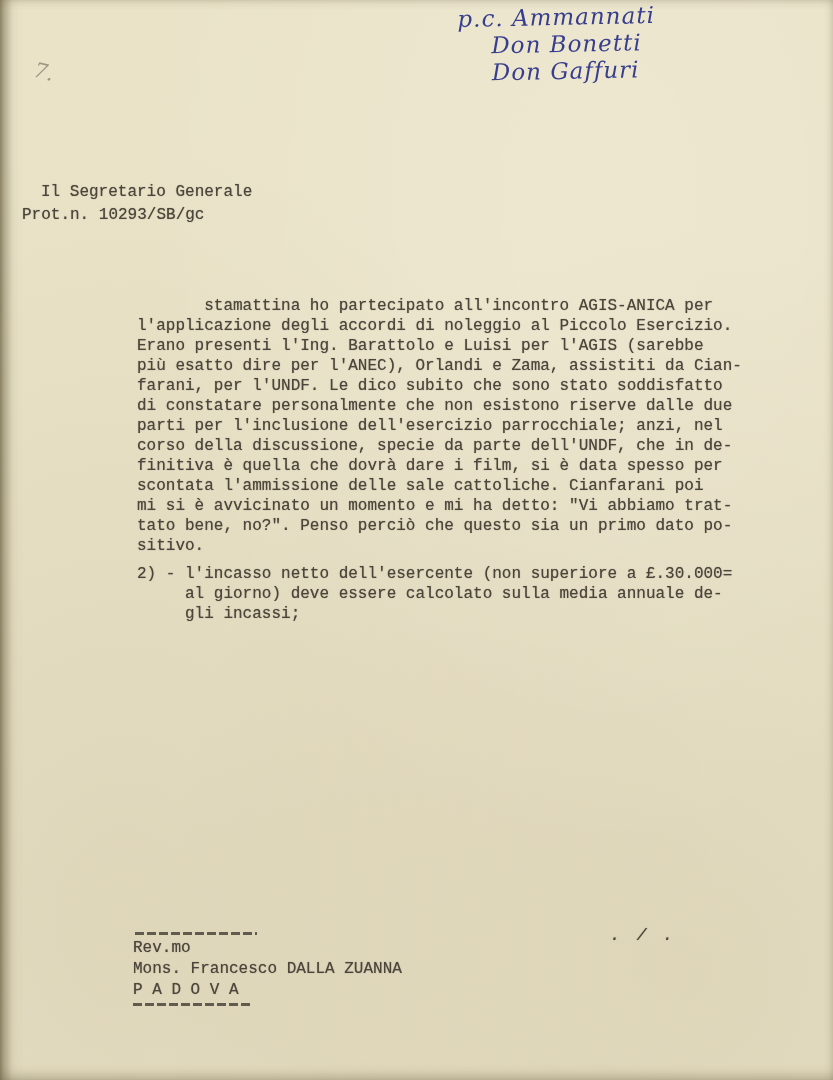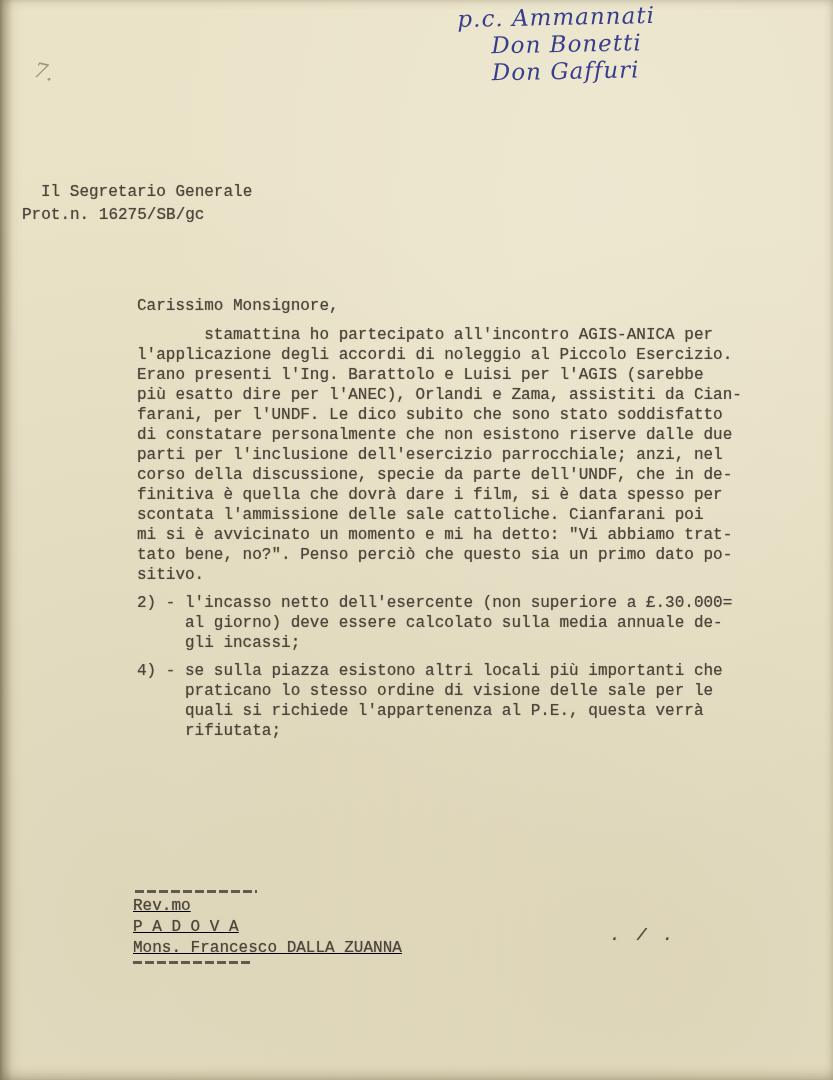--- a/index.html
+++ b/index.html
@@ -48,21 +48,21 @@
     transform:rotate(-1.2deg);
     letter-spacing:1px;
   }
   .sender-title{position:absolute;left:22px;top:182px;margin-left:19px;}
   .protocol{position:absolute;left:22px;top:205px;}
   .date-line{position:absolute;left:459px;top:198px;}
   .body-block{position:absolute;left:137px;top:296px;width:650px;}
   .salutation{margin-bottom:9px;}
   .para{margin-bottom:8px;}
   .list-item{margin-bottom:8px;}
-  .footer-block{position:absolute;left:133px;top:890px;text-decoration:underline;}
+  .footer-block{position:absolute;left:133px;top:932px;}
   .rule{
     height:3px;
     background:repeating-linear-gradient(90deg,
       var(--color-ink,#4b453b) 0 9px, rgba(0,0,0,0) 9px 12px);
     opacity:.85;
   }
   .rule.over{width:122px;margin-bottom:3px;margin-left:2px;}
   .rule.under{width:118px;margin-top:2px;}
   .footer-line{line-height:21px;}
   .cont-mark{
@@ -76,25 +76,24 @@
 <div class="page">
 
   <div class="pencil-mark">7.</div>
 
   <div class="handwritten-note">p.c. Ammannati
     Don Bonetti
     Don Gaffuri</div>
 
   <div class="typed sender-title">Il Segretario Generale</div>
 
-  <div class="typed protocol">Prot.n. 16275/SB/gc</div>
+  <div class="typed protocol">Prot.n. 10293/SB/gc</div>
 
 
   <div class="body-block">
-    <div class="typed salutation">Carissimo Monsignore,</div>
 
     <div class="typed para">       stamattina ho partecipato all'incontro AGIS-ANICA per
 l'applicazione degli accordi di noleggio al Piccolo Esercizio.
 Erano presenti l'Ing. Barattolo e Luisi per l'AGIS (sarebbe
 più esatto dire per l'ANEC), Orlandi e Zama, assistiti da Cian-
 farani, per l'UNDF. Le dico subito che sono stato soddisfatto
 di constatare personalmente che non esistono riserve dalle due
 parti per l'inclusione dell'esercizio parrocchiale; anzi, nel
 corso della discussione, specie da parte dell'UNDF, che in de-
 finitiva è quella che dovrà dare i film, si è data spesso per
@@ -103,29 +102,25 @@
 tato bene, no?". Penso perciò che questo sia un primo dato po-
 sitivo.</div>
 
 
 
     <div class="typed list-item">2) - l'incasso netto dell'esercente (non superiore a £.30.000=
      al giorno) deve essere calcolato sulla media annuale de-
      gli incassi;</div>
 
 
-    <div class="typed list-item">4) - se sulla piazza esistono altri locali più importanti che
-     praticano lo stesso ordine di visione delle sale per le
-     quali si richiede l'appartenenza al P.E., questa verrà
-     rifiutata;</div>
   </div>
 
   <div class="footer-block">
     <div class="rule over"></div>
     <div class="typed footer-line">Rev.mo</div>
+    <div class="typed footer-line">Mons. Francesco DALLA ZUANNA</div>
     <div class="typed footer-line">P A D O V A</div>
-    <div class="typed footer-line">Mons. Francesco DALLA ZUANNA</div>
     <div class="rule under"></div>
   </div>
 
   <div class="typed cont-mark">. / .</div>
 
 </div>
 
 </body></html>

